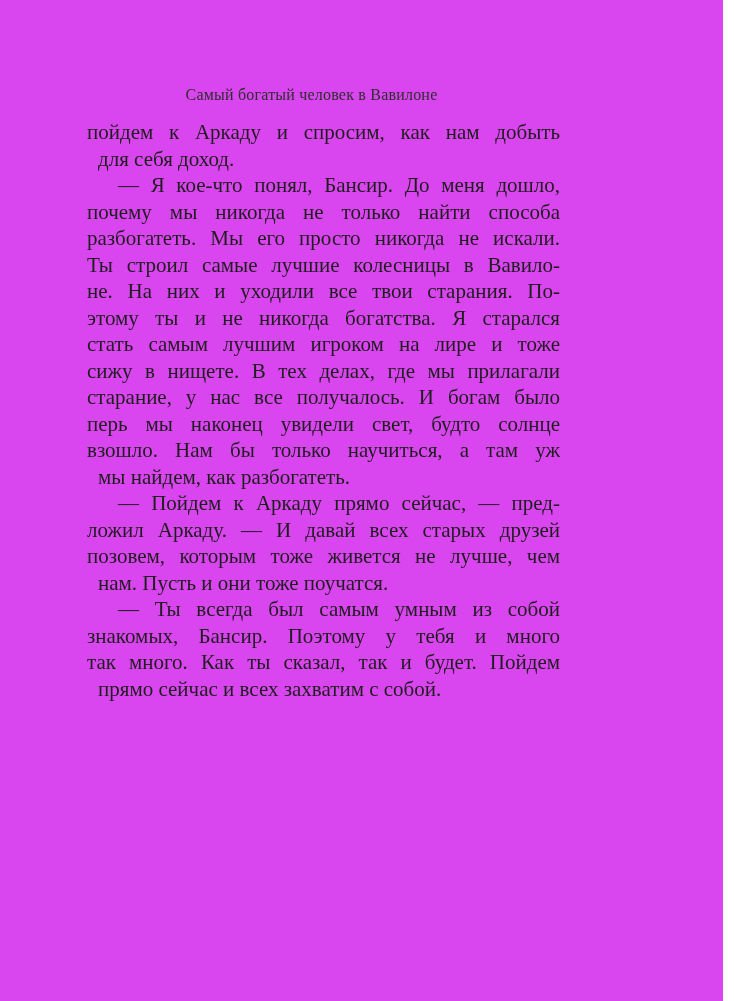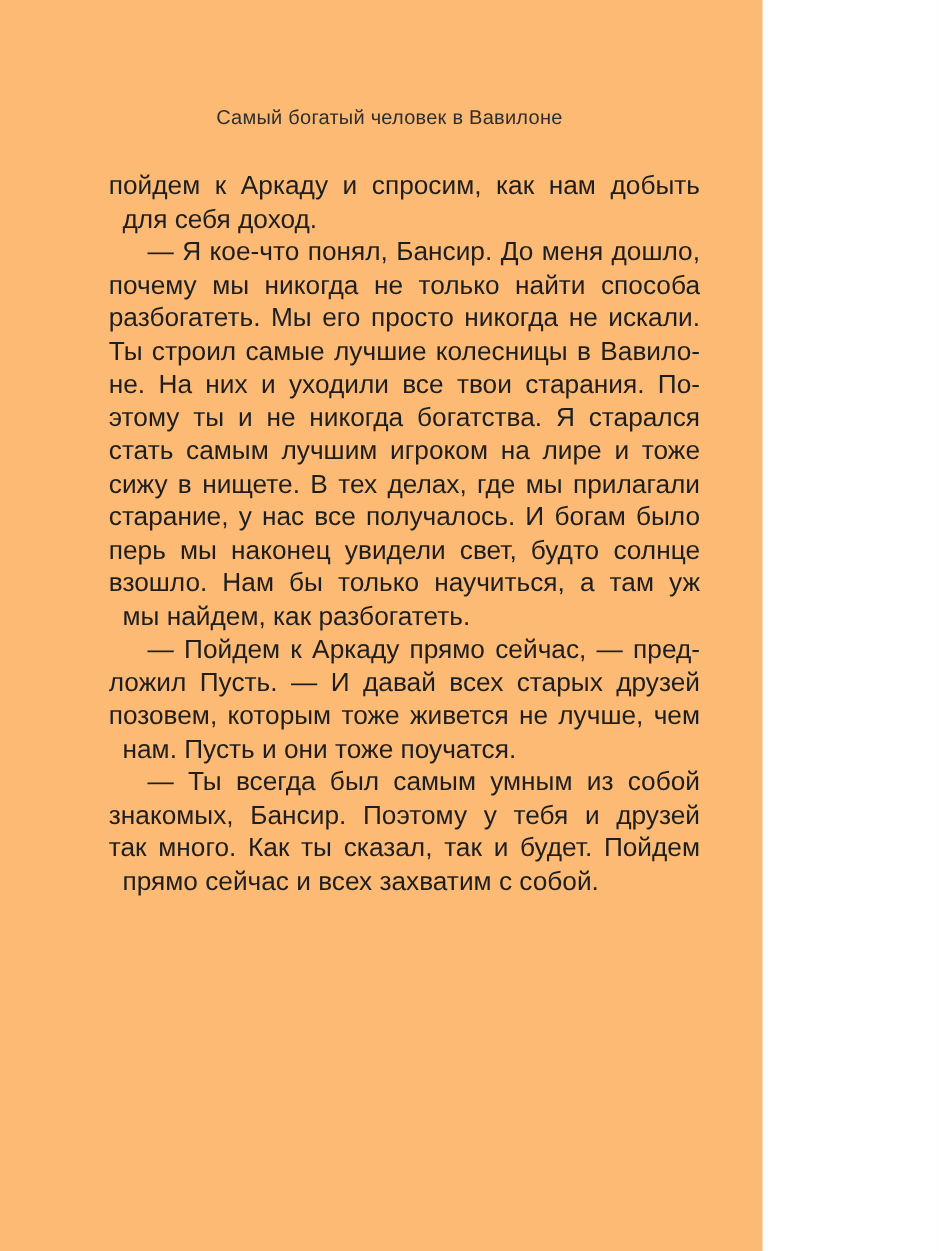--- a/index.html
+++ b/index.html
@@ -2,41 +2,41 @@
 <html><head>
 <meta charset="utf-8">
 <style>
   html, body {
     margin: 0;
     padding: 0;
     background: #ffffff;
   }
   .book-page {
     position: relative;
-    width: 610px;
+    width: 723px;
     height: 1001px;
-    background: #fdba74;
+    background: #d946ef;
     overflow: hidden;
-    font-family: Liberation Sans, sans-serif;
+    font-family: Liberation Serif, serif;
   }
   .running-head {
     position: absolute;
     left: 75px;
     top: 86px;
     width: 473px;
     text-align: center;
     font-size: 16px;
     line-height: 18px;
     color: #2e2e2e;
     letter-spacing: 0.2px;
   }
   .text-block {
     position: absolute;
     left: 87px;
-    top: 136px;
+    top: 119px;
     width: 473px;
     color: #1e1e1e;
     font-size: 21px;
   }
   .paragraph { margin: 0; padding: 0; }
   .text-line {
     height: 26.5px;
     line-height: 26.5px;
     white-space: nowrap;
     overflow: hidden;
@@ -78,26 +78,26 @@
       <div class="text-line">стать самым лучшим игроком на лире и тоже</div>
       <div class="text-line">сижу в нищете. В тех делах, где мы прилагали</div>
       <div class="text-line">старание, у нас все получалось. И богам было</div>
       <div class="text-line">перь мы наконец увидели свет, будто солнце</div>
       <div class="text-line">взошло. Нам бы только научиться, а там уж</div>
       <div class="text-line last">мы найдем, как разбогатеть.</div>
     </div>
 
     <div class="paragraph">
       <div class="text-line indent">— Пойдем к Аркаду прямо сейчас, — пред-</div>
-      <div class="text-line">ложил Пусть. — И давай всех старых друзей</div>
+      <div class="text-line">ложил Аркаду. — И давай всех старых друзей</div>
       <div class="text-line">позовем, которым тоже живется не лучше, чем</div>
       <div class="text-line last">нам. Пусть и они тоже поучатся.</div>
     </div>
 
     <div class="paragraph">
       <div class="text-line indent">— Ты всегда был самым умным из собой</div>
-      <div class="text-line">знакомых, Бансир. Поэтому у тебя и друзей</div>
+      <div class="text-line">знакомых, Бансир. Поэтому у тебя и много</div>
       <div class="text-line">так много. Как ты сказал, так и будет. Пойдем</div>
       <div class="text-line last">прямо сейчас и всех захватим с собой.</div>
     </div>
 
   </div>
 </div>
 
 </body></html>

